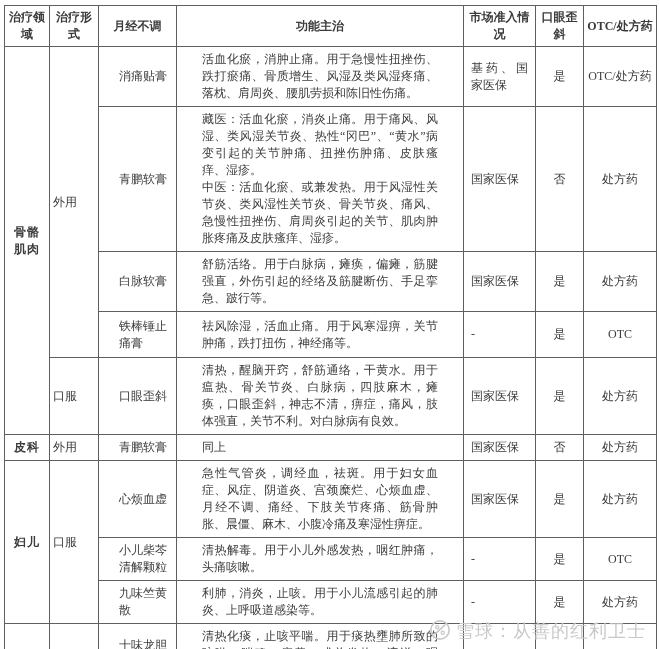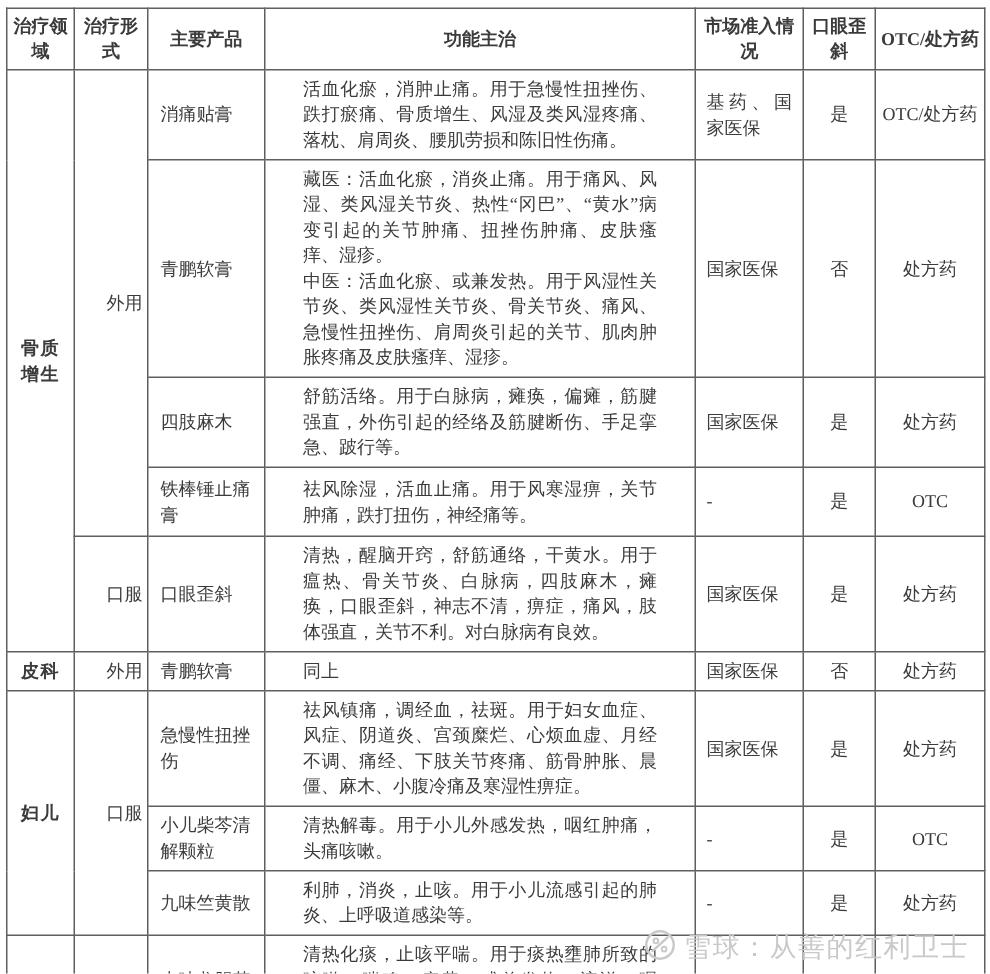--- a/index.html
+++ b/index.html
@@ -17,22 +17,22 @@
   col.c4{width:287px}col.c5{width:72px}col.c6{width:48px}col.c7{width:73px}
   td,th{
     border:1px solid #5f5f5f;
     font-size:12px;line-height:17px;
     vertical-align:middle;
     padding:2px 3px;
     word-break:break-all;
   }
   th{font-weight:bold;text-align:center;padding:3px 2px;}
   td.c-area{font-weight:bold;text-align:center;letter-spacing:1px;}
-  td.c-form{text-align:right;}
-  td.c-prod{text-align:left;padding-left:8px;padding-right:3px;}
+  td.c-form{text-align:left;}
+  td.c-prod{text-align:left;padding-left:20px;padding-right:3px;}
   td.c-ind{text-align:justify;padding:4px 25px;}
   td.c-acc{text-align:justify;padding:3px 7px;}
   td.c-exc{text-align:center;}
   td.c-otc{text-align:center;font-family:"Liberation Serif","DejaVu Serif",serif;}
   .ind-p{margin:0;}
   .watermark{
     position:absolute;right:14px;bottom:6px;
     display:flex;align-items:flex-start;gap:5px;
     color:#c9c9c9;font-size:18px;letter-spacing:1px;
     font-family:"Liberation Sans","DejaVu Sans",sans-serif;
@@ -50,50 +50,50 @@
       <col class="c3">
       <col class="c4">
       <col class="c5">
       <col class="c6">
       <col class="c7">
   </colgroup>
   <tbody>
       <tr style="height:38px">
     <th>治疗领域</th>
     <th>治疗形式</th>
-    <th>主要产品</th>
+    <th>月经不调</th>
     <th>功能主治</th>
     <th>市场准入情况</th>
     <th>口眼歪斜</th>
     <th>OTC/处方药</th>
   </tr>
 
   <tr style="height:59px">
-    <td class="c-area" rowspan="5">骨质增生</td>
+    <td class="c-area" rowspan="5">骨骼肌肉</td>
     <td class="c-form" rowspan="4">外用</td>
     <td class="c-prod">消痛贴膏</td>
     <td class="c-ind">活血化瘀，消肿止痛。用于急慢性扭挫伤、跌打瘀痛、骨质增生、风湿及类风湿疼痛、落枕、肩周炎、腰肌劳损和陈旧性伤痛。</td>
     <td class="c-acc">基药、国家医保</td>
     <td class="c-exc">是</td>
     <td class="c-otc">OTC/处方药</td>
   </tr>
 
   <tr style="height:127px">
     <td class="c-prod">青鹏软膏</td>
     <td class="c-ind">
       <div class="ind-p">藏医：活血化瘀，消炎止痛。用于痛风、风湿、类风湿关节炎、热性“冈巴”、“黄水”病变引起的关节肿痛、扭挫伤肿痛、皮肤瘙痒、湿疹。</div>
       <div class="ind-p">中医：活血化瘀、或兼发热。用于风湿性关节炎、类风湿性关节炎、骨关节炎、痛风、急慢性扭挫伤、肩周炎引起的关节、肌肉肿胀疼痛及皮肤瘙痒、湿疹。</div>
     </td>
     <td class="c-acc">国家医保</td>
     <td class="c-exc">否</td>
     <td class="c-otc">处方药</td>
   </tr>
 
   <tr style="height:43px">
-    <td class="c-prod">四肢麻木</td>
+    <td class="c-prod">白脉软膏</td>
     <td class="c-ind">舒筋活络。用于白脉病，瘫痪，偏瘫，筋腱强直，外伤引起的经络及筋腱断伤、手足挛急、跛行等。</td>
     <td class="c-acc">国家医保</td>
     <td class="c-exc">是</td>
     <td class="c-otc">处方药</td>
   </tr>
 
   <tr style="height:46px">
     <td class="c-prod">铁棒锤止痛膏</td>
     <td class="c-ind">祛风除湿，活血止痛。用于风寒湿痹，关节肿痛，跌打扭伤，神经痛等。</td>
     <td class="c-acc">-</td>
@@ -116,22 +116,22 @@
     <td class="c-prod">青鹏软膏</td>
     <td class="c-ind">同上</td>
     <td class="c-acc">国家医保</td>
     <td class="c-exc">否</td>
     <td class="c-otc">处方药</td>
   </tr>
 
   <tr style="height:74px">
     <td class="c-area" rowspan="3">妇儿</td>
     <td class="c-form" rowspan="3">口服</td>
-    <td class="c-prod">急慢性扭挫伤</td>
-    <td class="c-ind">祛风镇痛，调经血，祛斑。用于妇女血症、风症、阴道炎、宫颈糜烂、心烦血虚、月经不调、痛经、下肢关节疼痛、筋骨肿胀、晨僵、麻木、小腹冷痛及寒湿性痹症。</td>
+    <td class="c-prod">心烦血虚</td>
+    <td class="c-ind">急性气管炎，调经血，祛斑。用于妇女血症、风症、阴道炎、宫颈糜烂、心烦血虚、月经不调、痛经、下肢关节疼痛、筋骨肿胀、晨僵、麻木、小腹冷痛及寒湿性痹症。</td>
     <td class="c-acc">国家医保</td>
     <td class="c-exc">是</td>
     <td class="c-otc">处方药</td>
   </tr>
 
   <tr style="height:41px">
     <td class="c-prod">小儿柴芩清解颗粒</td>
     <td class="c-ind">清热解毒。用于小儿外感发热，咽红肿痛，头痛咳嗽。</td>
     <td class="c-acc">-</td>
     <td class="c-exc">是</td>

